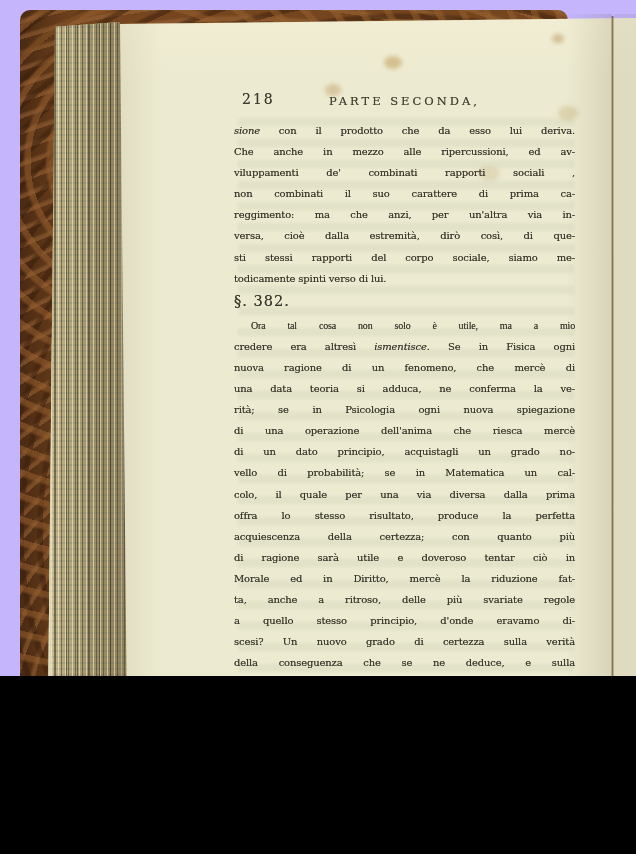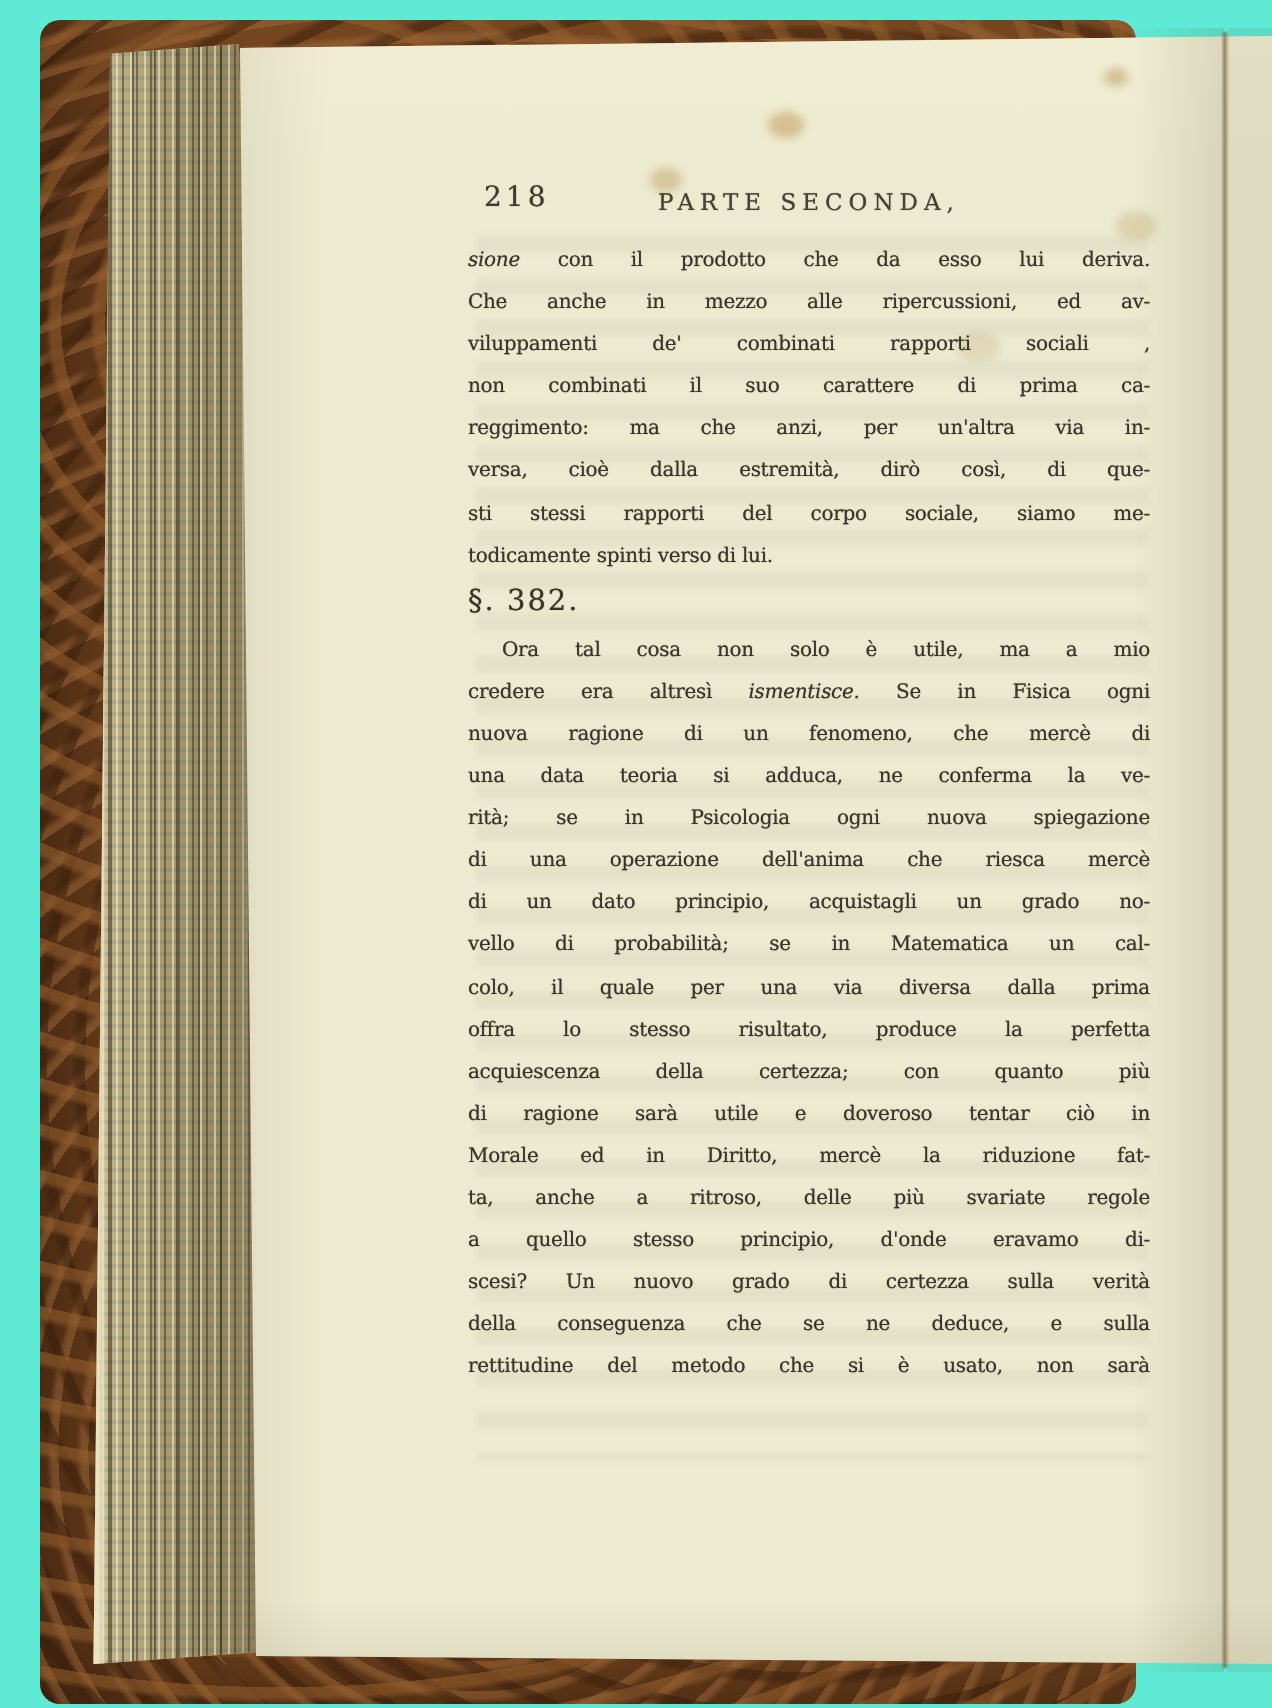--- a/index.html
+++ b/index.html
@@ -1,18 +1,18 @@
 <!DOCTYPE html>
 <html><head>
 <meta charset="utf-8">
 <style>
   html,body { margin:0; padding:0; background:#000; }
   .scene {
-    position:relative; width:636px; height:854px; overflow:hidden;
-    background:#5eead4;
+    position:relative; width:636px; height:676px; overflow:hidden;
+    background:#c4b5fd;
     font-family:"DejaVu Serif", serif;
   }
   
   .cover {
     position:absolute; left:20px; top:10px; width:548px; height:842px;
     border-radius:10px;
     background-color:#74451f;
     background-image:
       repeating-radial-gradient(circle at 22% 18%, rgba(150,95,45,.55) 0 5px, rgba(0,0,0,0) 8px 22px),
       repeating-radial-gradient(circle at 70% 62%, rgba(55,28,10,.5) 0 4px, rgba(0,0,0,0) 7px 19px),
@@ -78,21 +78,21 @@
   .page-number {
     position:absolute; left:8px; top:3px;
     font-size:14px; letter-spacing:2px; color:#3c392e;
   }
   .running-title {
     text-align:center; padding-top:6px;
     font-size:11.5px; letter-spacing:3px; color:#454234;
   }
   .text-line { font-size:10px; line-height:21.1px; letter-spacing:-0.15px; }
   .text-line.just { text-align:justify; text-align-last:justify; }
-  .text-line.indent { text-indent:17px; }
+  .text-line.indent { text-indent:17px;font-family:Liberation Serif, serif; }
   .text-line em { font-style:italic; }
   .section-heading {
     text-align:left; font-size:14.5px; line-height:21px;
     margin:2px 0 3px; letter-spacing:1px;
   }
 </style>
 </head>
 <body>
 
 <div class="scene">

